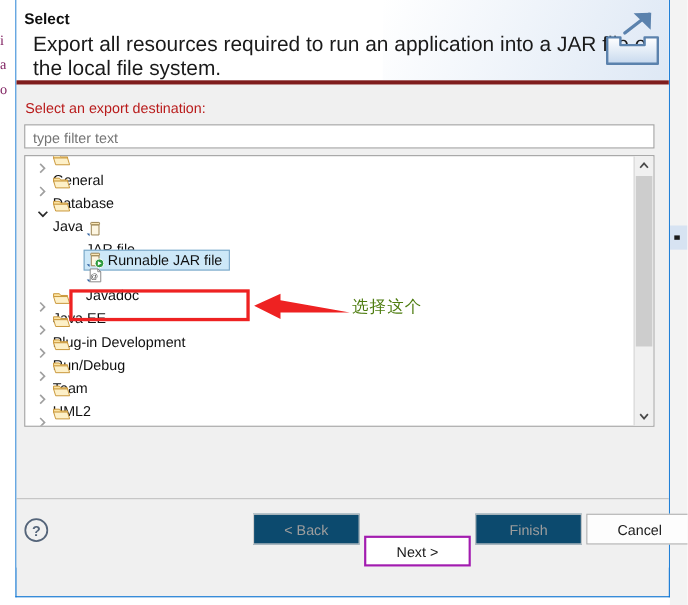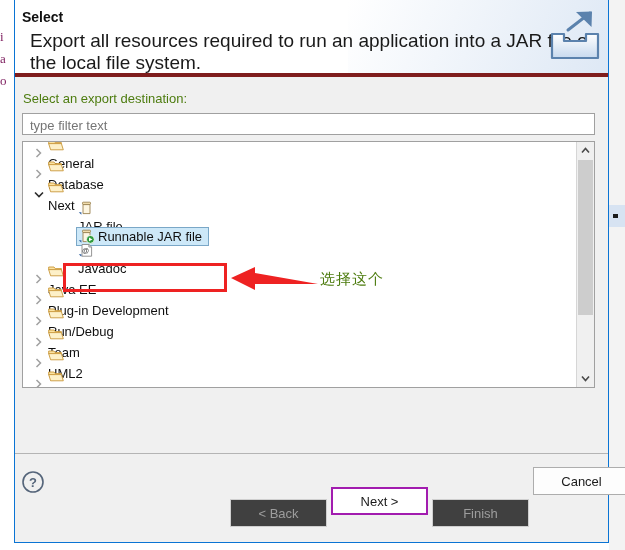--- a/index.html
+++ b/index.html
@@ -71,21 +71,21 @@
   #banner-desc{
     position:absolute;left:15px;top:30px;font-size:19px;color:#1a1a1a;
   }
   #banner-icon{position:absolute;left:531px;top:8px;width:58px;height:58px;}
 
   
   #content{
     position:relative;height:376px;background:#f0f0f0;
     border-bottom:1px solid #b4b4b4;
   }
-  #dest-label{position:absolute;left:8px;top:14px;font-size:13px;color:#4d7c0f;}
+  #dest-label{position:absolute;left:8px;top:14px;font-size:13px;color:#b91c1c;}
   #filter-box{
     position:absolute;left:7px;top:36px;width:573px;height:22px;
     background:#ffffff;border:1px solid #a0a0a0;box-sizing:border-box;
   }
   #filter-input{
     position:absolute;left:5px;top:3px;width:560px;border:none;outline:none;
     background:transparent;font-family:inherit;font-size:13px;color:#8a8a8a;
   }
   #tree-box{
     position:absolute;left:7px;top:64px;width:573px;height:247px;
@@ -124,21 +124,21 @@
   
   #buttonbar{position:relative;height:62px;background:#f0f0f0;}
   #help-icon{position:absolute;left:6px;top:16px;width:24px;height:24px;}
   .dbtn{
     position:absolute;top:13px;height:28px;width:97px;
     font-family:inherit;font-size:13px;color:#1a1a1a;
     background:#e1e1e1;border:1px solid #adadad;box-sizing:border-box;
     display:flex;align-items:center;justify-content:center;
     padding:0;
   }
-  .dbtn.disabled{color:#9d9d9d;background:#404040;border-color:#cfcfcf;margin-top:32px;}
+  .dbtn.disabled{color:#9d9d9d;background:#0c4a6e;border-color:#cfcfcf;}
   .dbtn.default{
     background:#ffffff;border:2px solid #a21caf;margin-top:20px;
   }
   .dbtn.plain{background:#fdfdfd;border:1px solid #adadad;}
   #btn-back{left:215px;}
   #btn-next{left:316px;}
   #btn-finish{left:417px;}
   #btn-cancel{left:518px;}
 
   
@@ -222,21 +222,21 @@
             <span class="twist">
               <svg width="10" height="7" viewBox="0 0 10 7">
                 <path d="M1 1.5 L5 5.5 L9 1.5" fill="none" stroke="#2b2b2b" stroke-width="1.6"></path>
               </svg>
             </span>
             <span class=""><span class="ticon">
                 <svg width="16" height="14" viewBox="0 0 16 14">
                   <path d="M0.7 3 H6 L7.2 4.6 H13.4 V5.9 H0.7 Z" fill="#fbe3a2" stroke="#c9973a" stroke-width="0.9" stroke-linejoin="round"></path>
                   <path d="M0.7 5.6 H13.4 L15.3 11.8 H2.6 Z" fill="#fdf0c8" stroke="#c9973a" stroke-width="0.9" stroke-linejoin="round"></path>
                 </svg>
-              </span><span class="tlabel">Next</span></span>
+              </span><span class="tlabel">Java</span></span>
           </div>
           <div class="trow lvl2">
             <span class="twist"></span>
             <span class=""><span class="ticon">
                 <svg width="16" height="15" viewBox="0 0 16 15">
                   <rect x="4.5" y="1.2" width="8" height="2.2" rx="0.6" fill="#fbe7b6" stroke="#9a8250" stroke-width="0.9"></rect>
                   <path d="M5 3.6 H12 V12.6 H5 Z" fill="#fdf6e2" stroke="#9a8250" stroke-width="0.9"></path>
                   <path d="M0.8 11.2 L3.4 11.2 L3.4 13.8 Z" fill="#2e5f9e"></path>
                 </svg>
               </span><span class="tlabel">JAR file</span></span>

